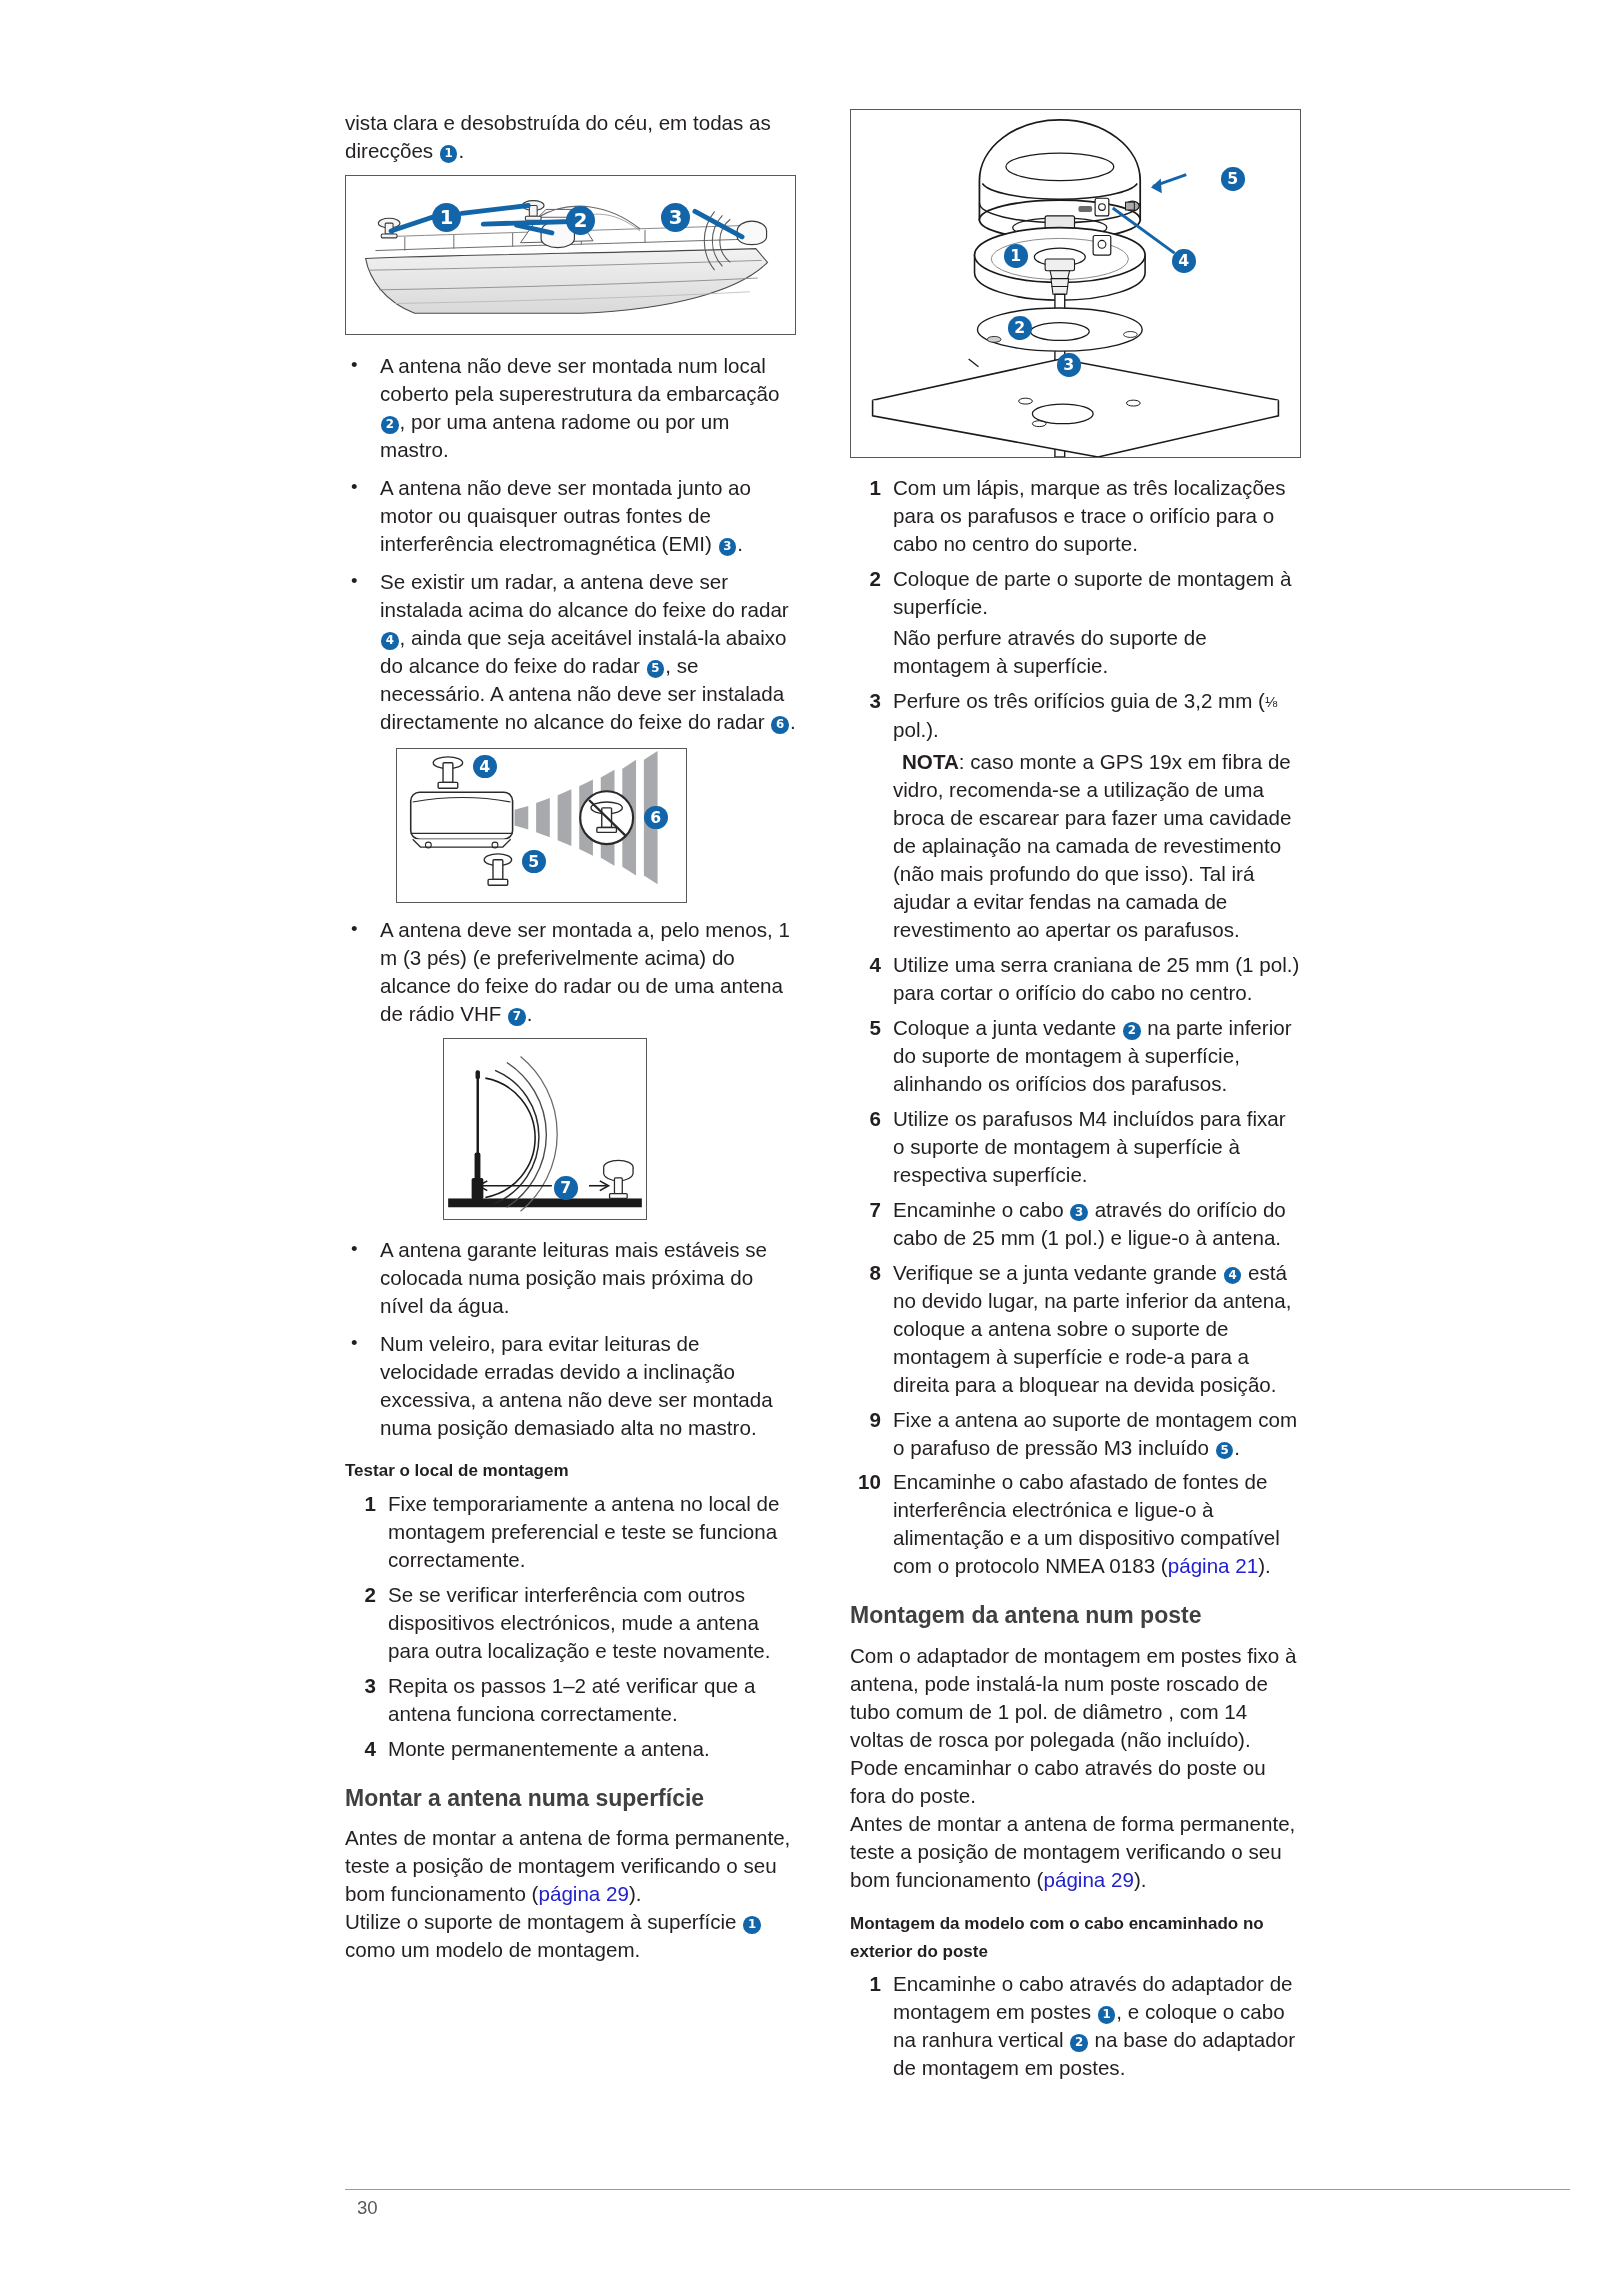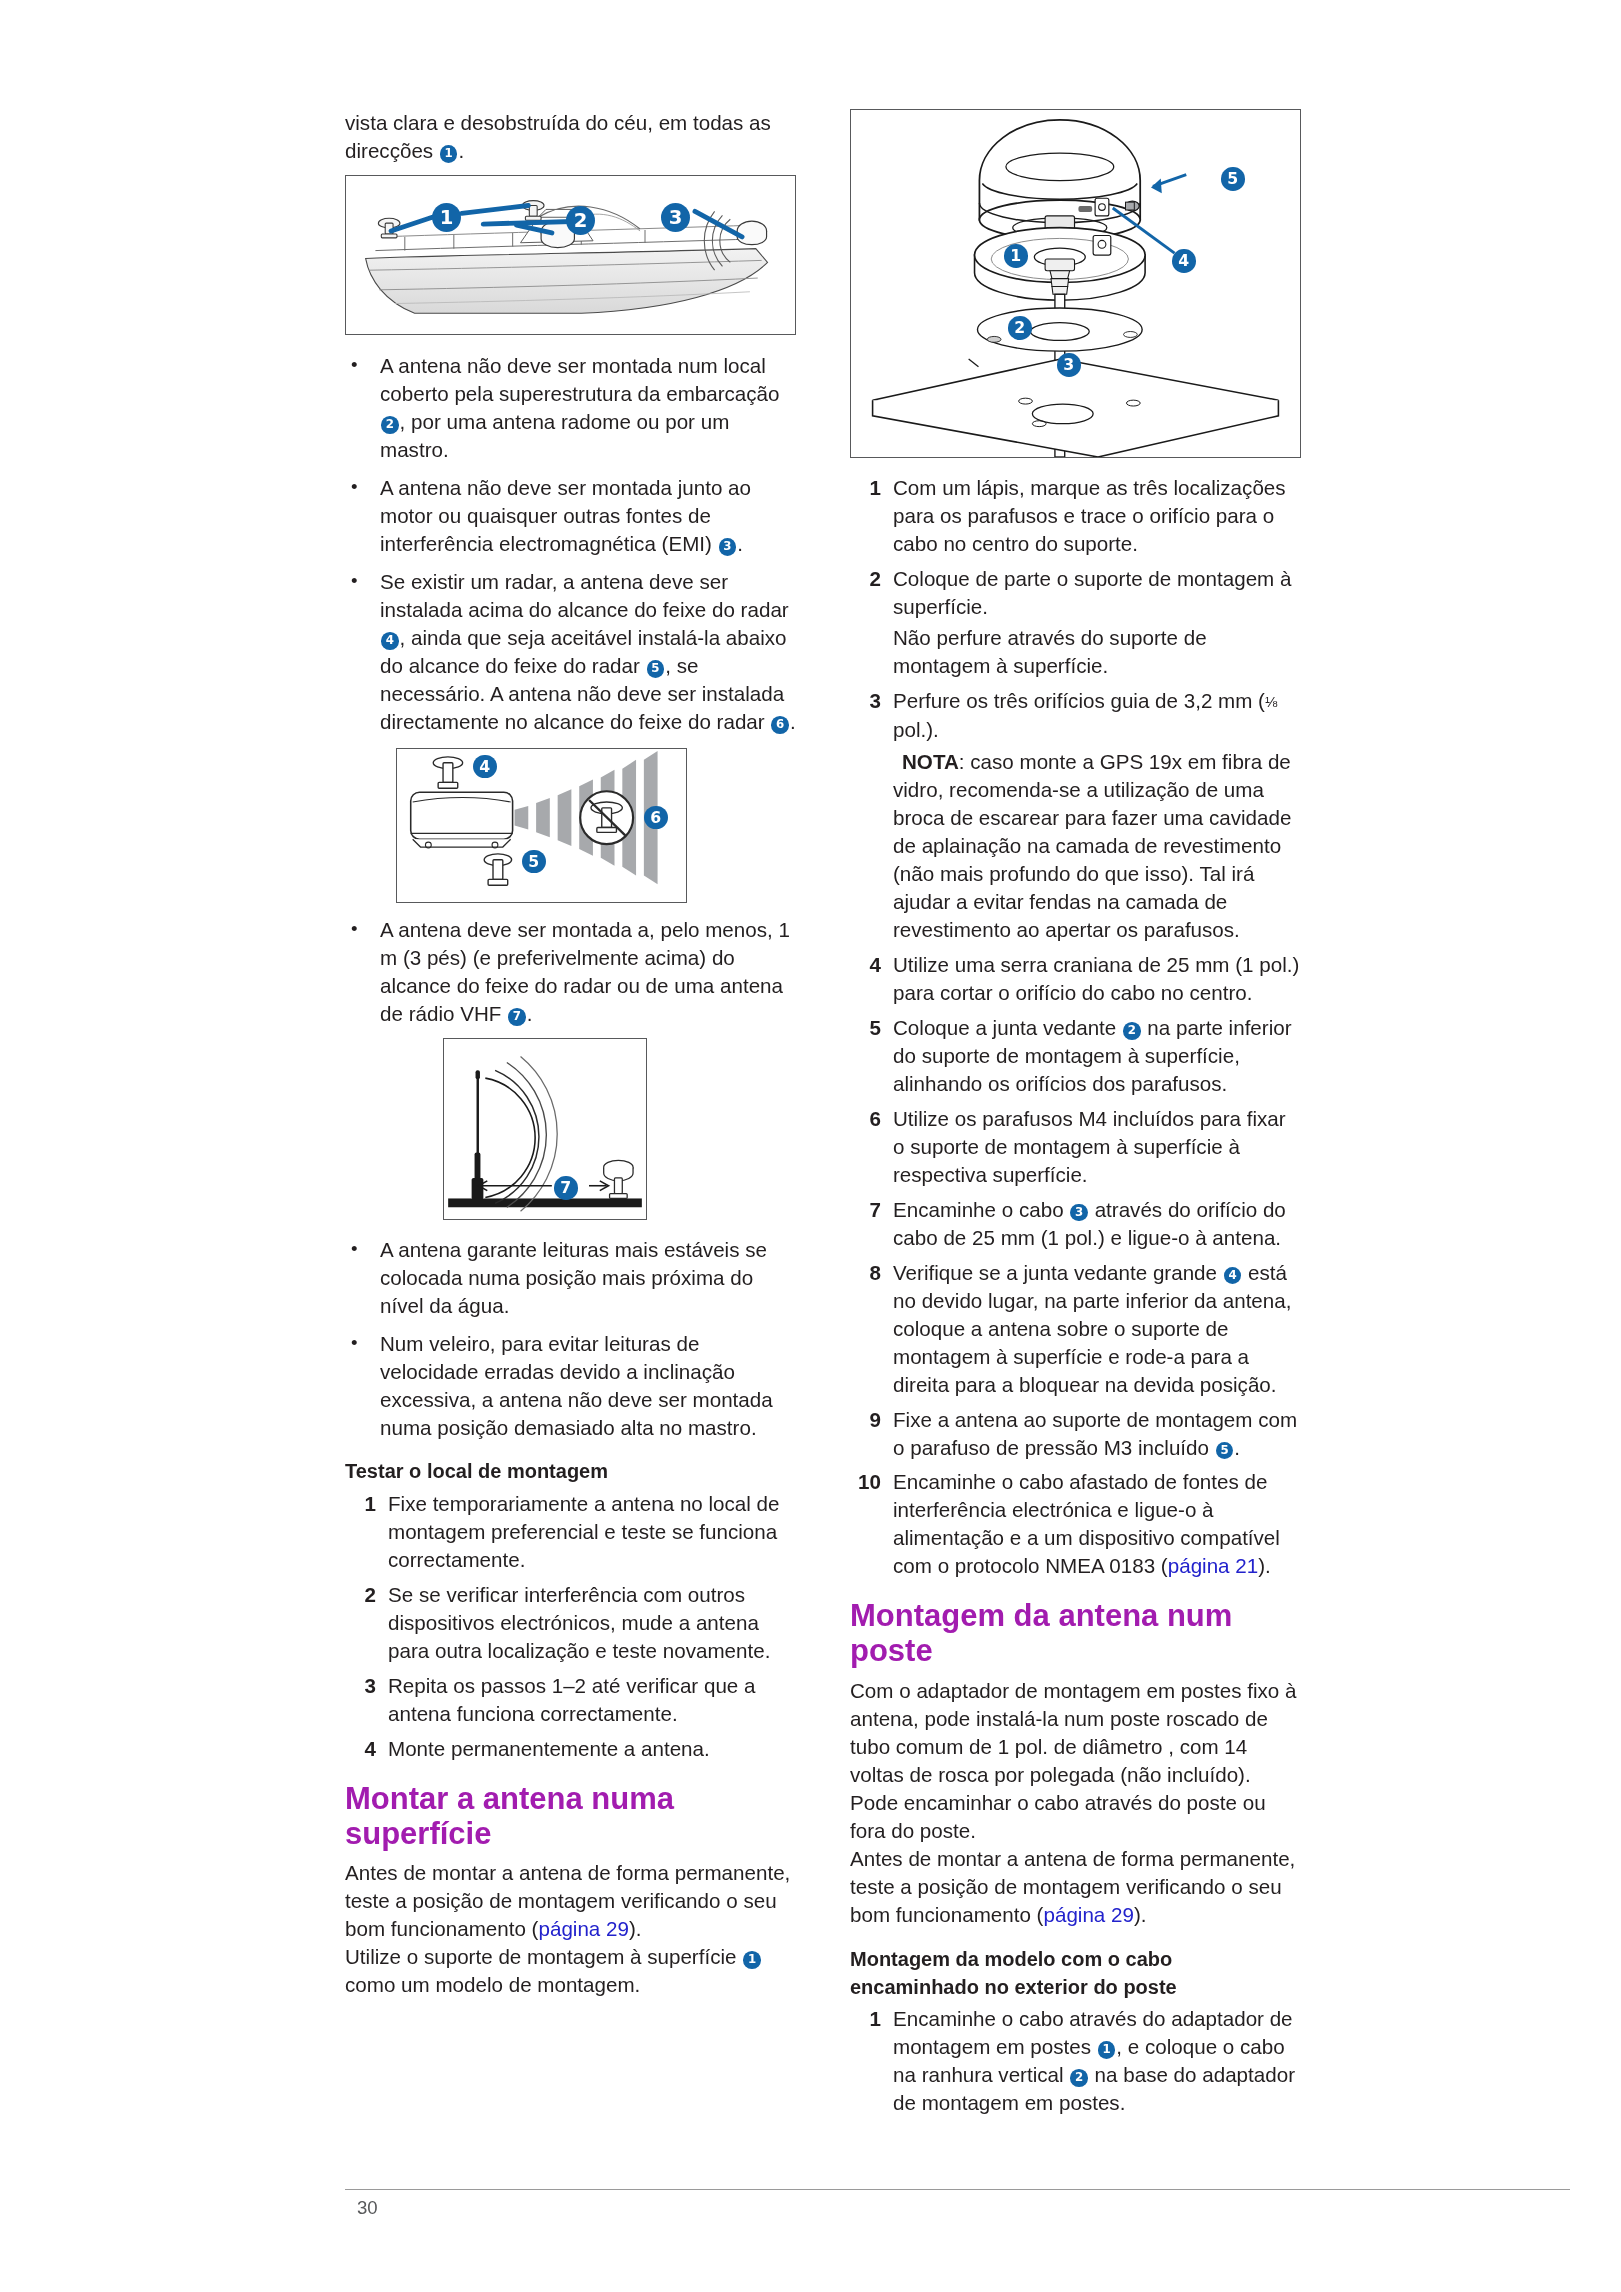--- a/index.html
+++ b/index.html
@@ -90,28 +90,28 @@
     font-size: 20.6px;
     line-height: 28px;
   }
   ol.steps > li .substep {
     display: block;
     margin-top: 3.9px;
   }
 
   
   h1.blue-head {
-    font-size: 31px;
+    font-size: 23px;
     line-height: 35px;
     font-weight: bold;
-    color: #a21caf;
+    color: #404040;
     margin: 17.6px 0 8.8px 0;
   }
   h2.black-head {
-    font-size: 20px;
+    font-size: 17px;
     line-height: 28px;
     font-weight: bold;
     color: #231f20;
     margin: 15.7px 0 4.9px 0;
   }
 
   .bold { font-weight: bold; margin-left: 9px; }
   .xref { color: #2222cc; }
 
   

